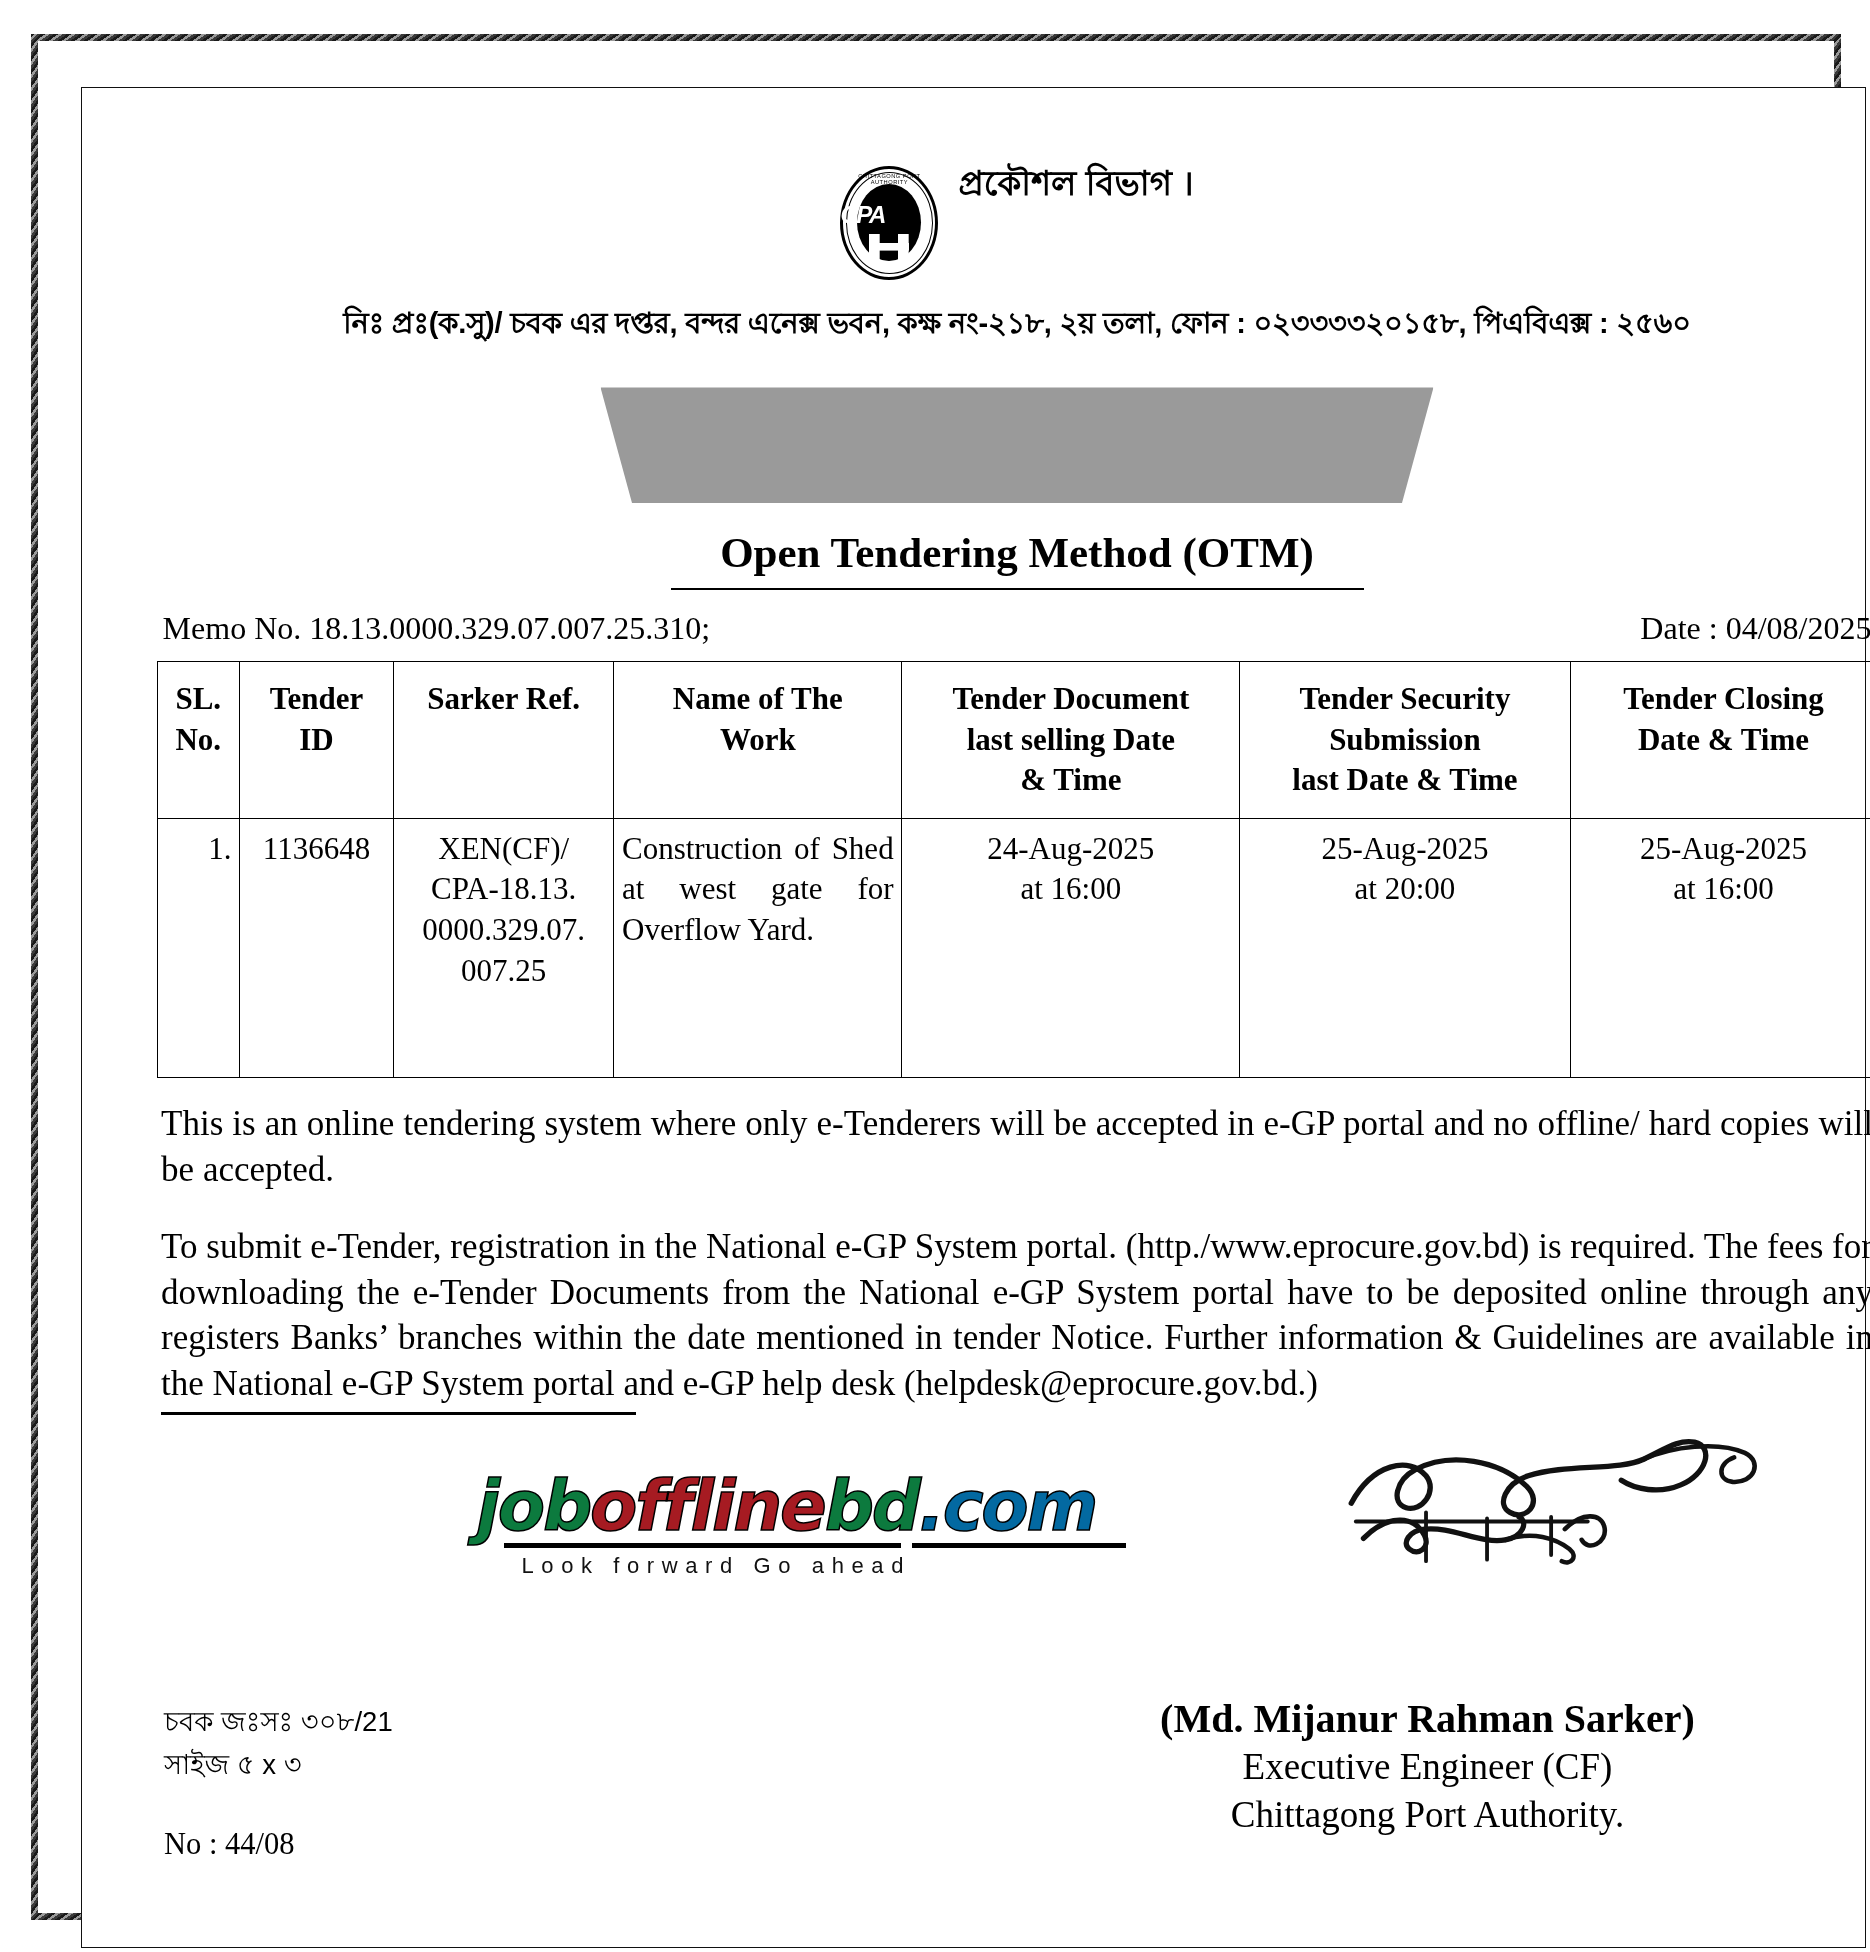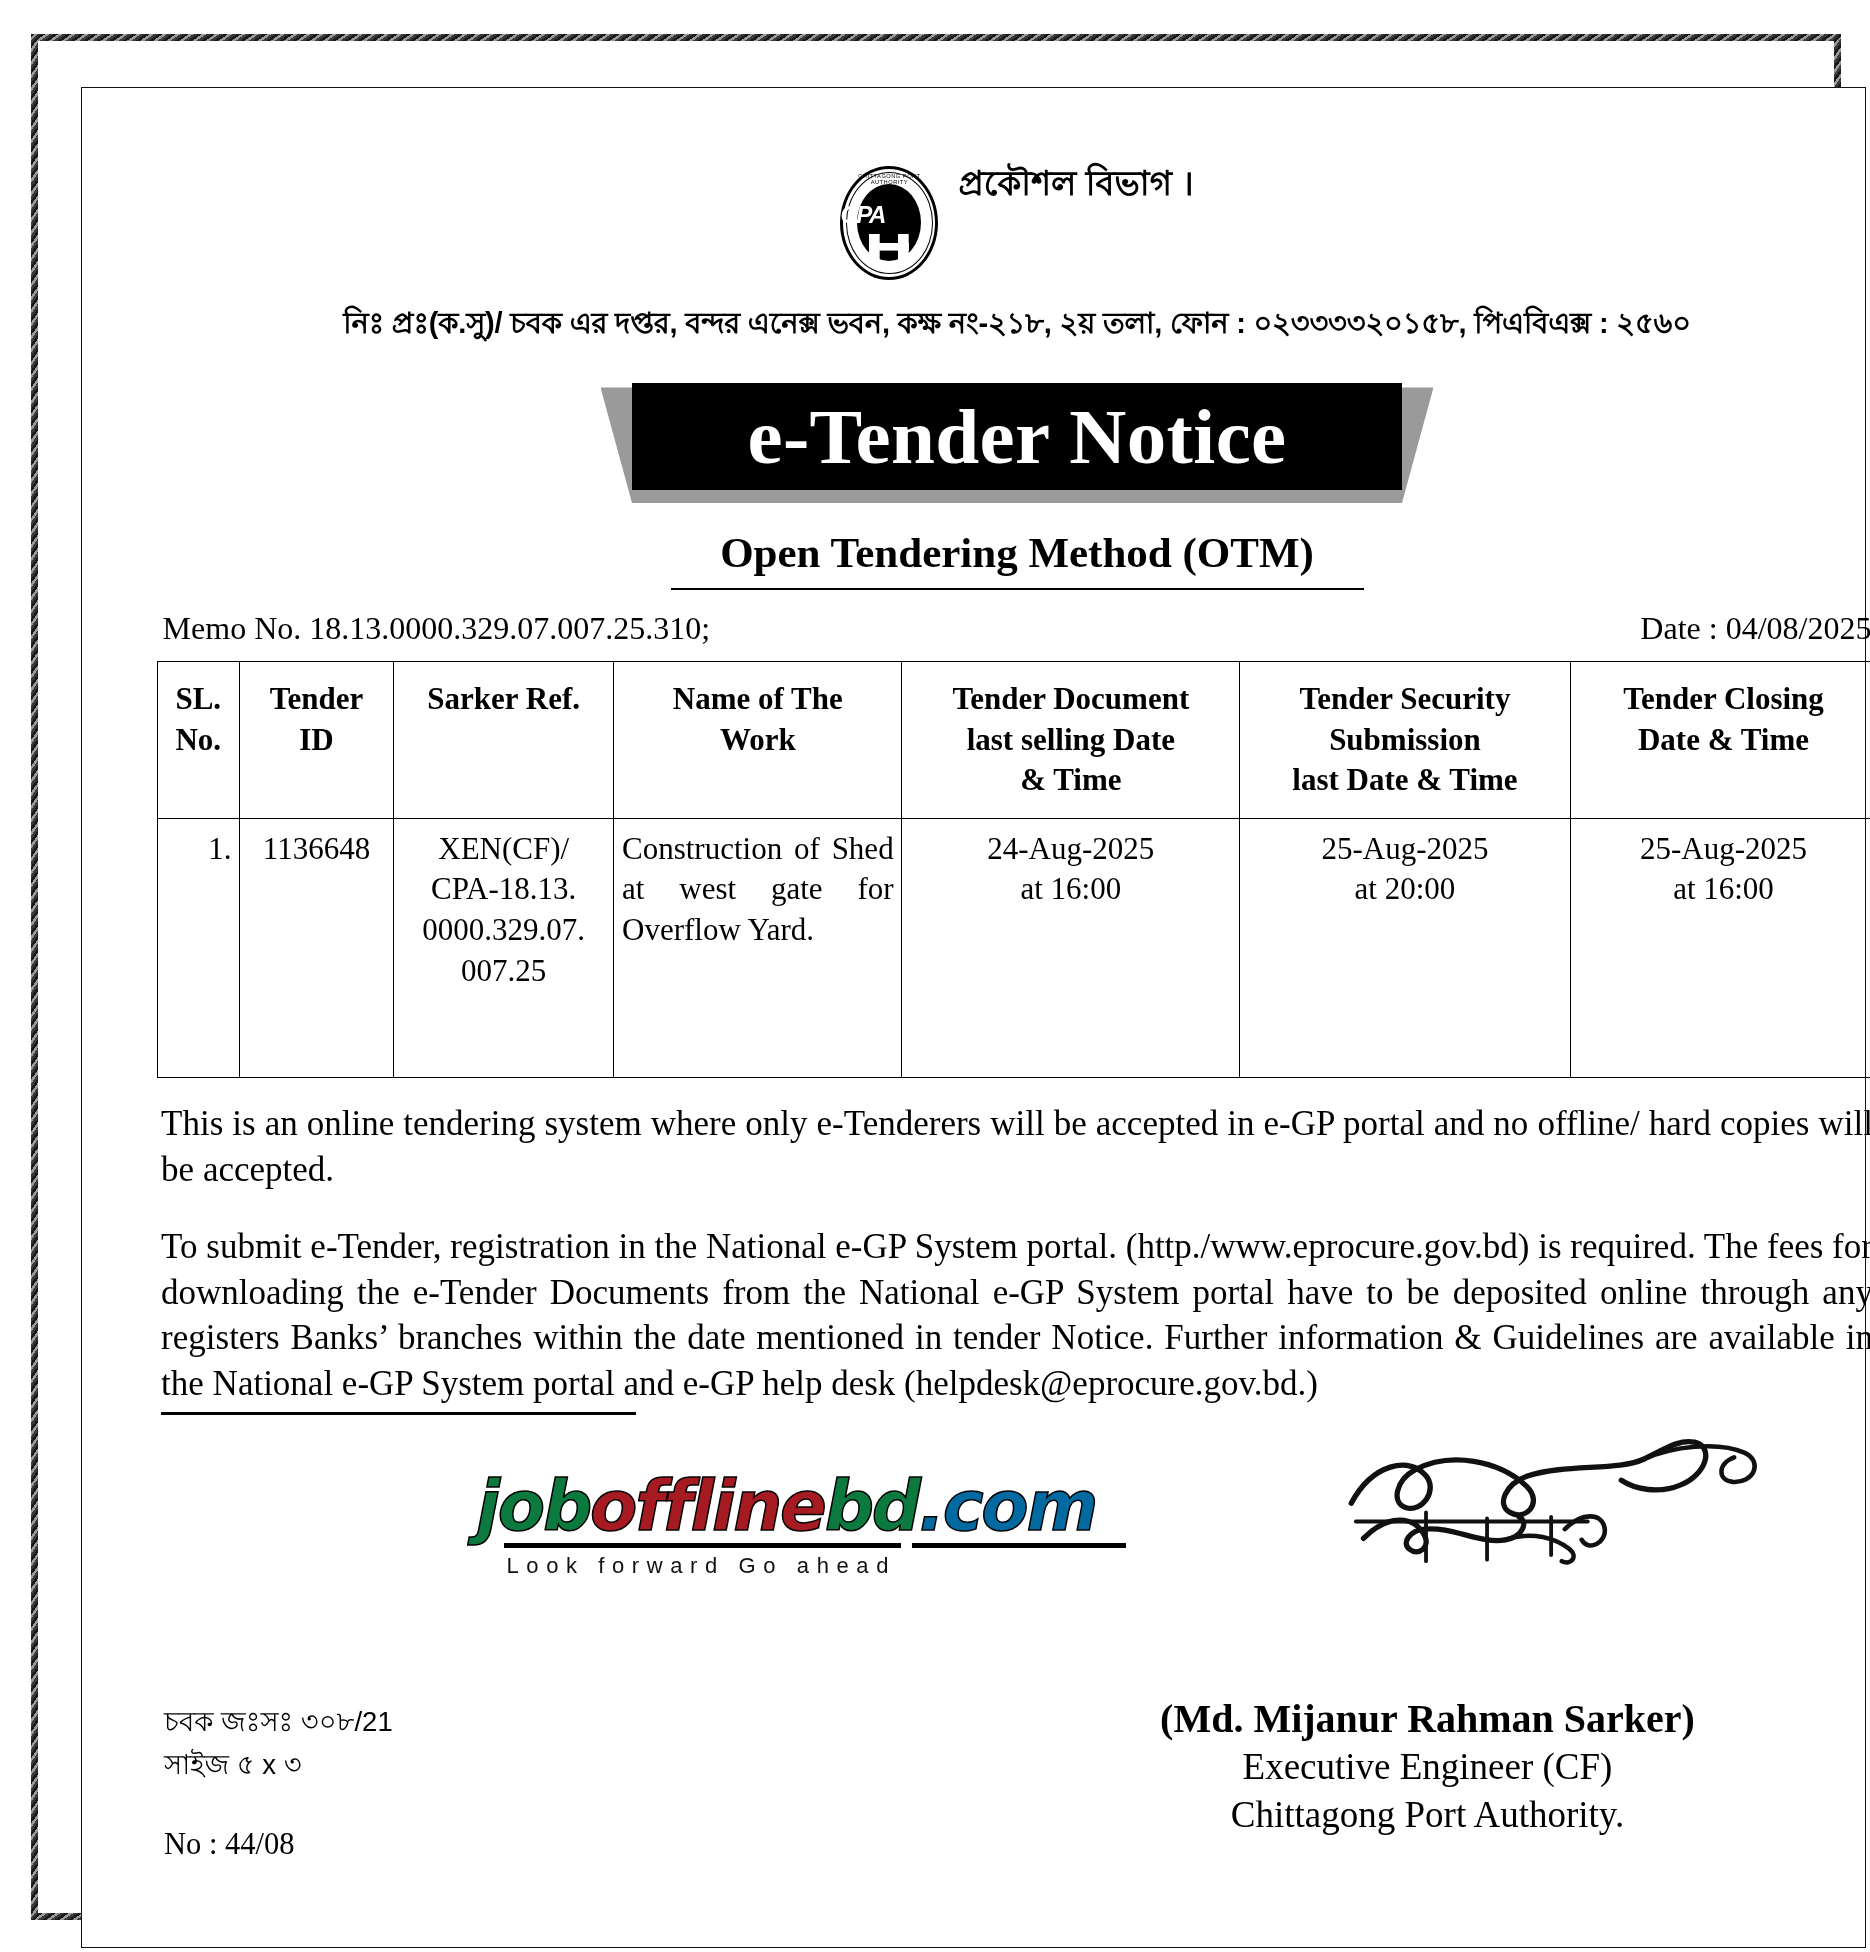--- a/index.html
+++ b/index.html
@@ -275,21 +275,21 @@
     margin-top: 1.5px;
     margin-left: 27.5px;
   }
   .jm-rules .r1 { width: 397px; height: 5.3px; background: #000; }
   .jm-rules .r2 { width: 214px; height: 5.3px; background: #000; }
   .jm-tag {
     font-family: "Liberation Sans", sans-serif;
     font-size: 22px;
     letter-spacing: 7.6px;
     margin-top: 4.6px;
-    margin-left: 30px;
+    margin-left: 45px;
     color: #111;
     white-space: nowrap;
   }
 
   .signature {
     position: absolute;
     right: 7.6px;
     top: -26px;
     width: 534px;
     height: 145px;
@@ -350,23 +350,20 @@
         </div>
         <div class="org-block">
           <div class="org-dept">প্রকৌশল বিভাগ ।</div>
         </div>
       </div>
 
       <div class="org-address">নিঃ প্রঃ(ক.সু)/ চবক এর দপ্তর, বন্দর এনেক্স ভবন, কক্ষ নং-২১৮, ২য় তলা, ফোন : ০২৩৩৩৩২০১৫৮, পিএবিএক্স : ২৫৬০</div>
 
       <div class="title-wrap">
         <div class="banner-shadow"></div>
-        <div class="banner">
-          <span class="banner-text">e-Tender Notice</span>
-        </div>
       </div>
       <div class="subtitle">Open Tendering Method (OTM)</div>
       <div class="subtitle-rule"></div>
 
       <div class="memo-row">
         <span>Memo No. 18.13.0000.329.07.007.25.310;</span>
         <span>Date : 04/08/2025</span>
       </div>
 
       <table class="tender-table">

